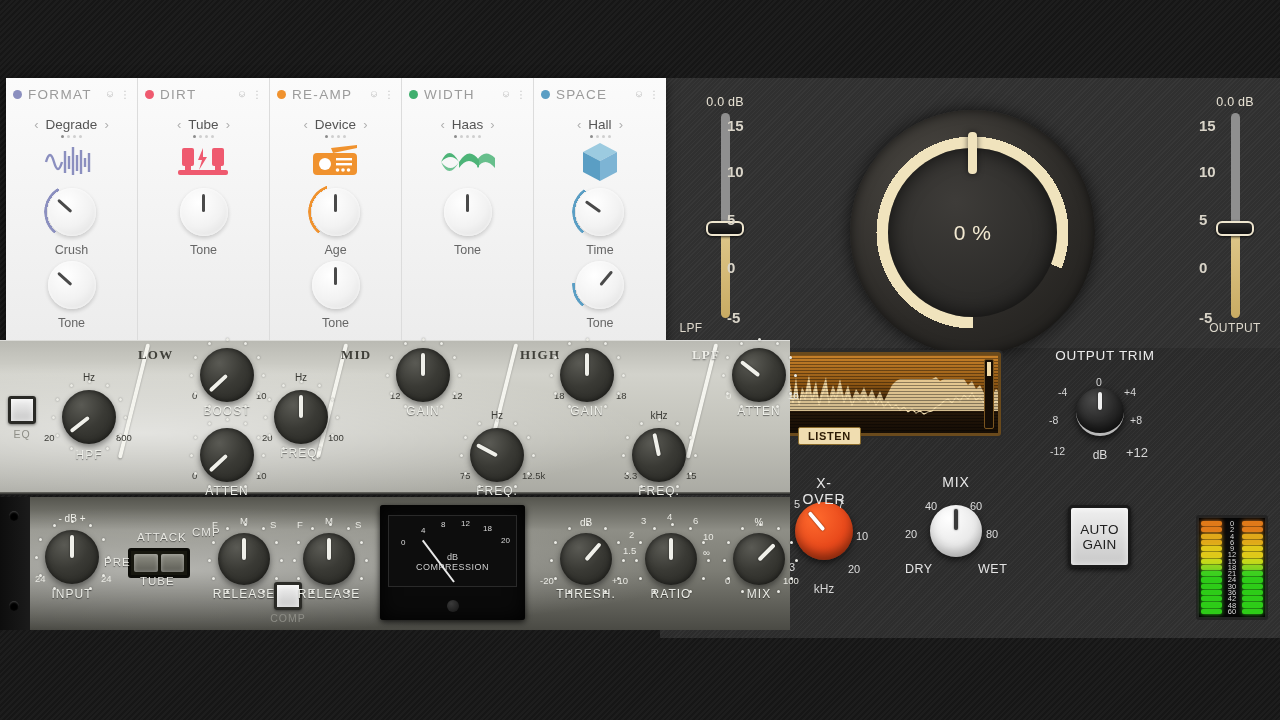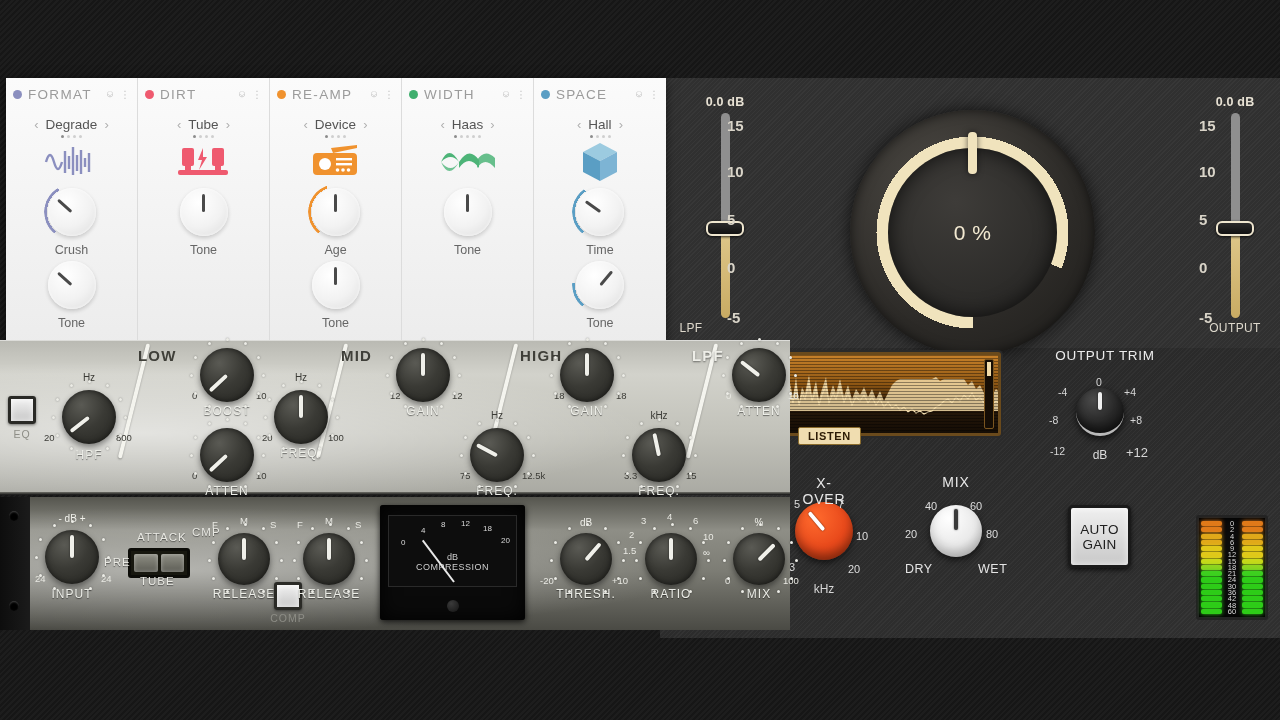--- a/index.html
+++ b/index.html
@@ -43,21 +43,21 @@
     position:absolute; left:50%; top:22px; width:9px; height:42px; margin-left:-4.5px;
     border-radius:4px; background:#f0e3bd; box-shadow:0 0 6px rgba(0,0,0,.6);
   }
   .big-dial .value{
     position:absolute; inset:0; display:flex; align-items:center; justify-content:center;
     color:#f3ead2; font-size:21px; letter-spacing:.5px;
   }
 
   
   .fader { position:absolute; width:120px; }
-  .fader .flabel-top { color:#e8e2d4; font-size:12.5px; font-weight:bold; text-align:center; letter-spacing:.2px;}
+  .fader .flabel-top { color:#e8e2d4; font-size:12.5px; font-weight:normal; text-align:center; letter-spacing:.2px;}
   .fader .track-wrap { position:relative; height:205px; margin-top:4px; }
   .fader .track {
     position:absolute; left:50%; top:0; width:9px; height:205px; margin-left:-4.5px; border-radius:5px;
     background:linear-gradient(to bottom,#8f8f8f 0%, #8f8f8f 55%, #e0c98c 55%, #c9ab63 100%);
   }
   .fader .handle {
     position:absolute; left:50%; top:108px; width:38px; height:15px; margin-left:-19px;
     border-radius:6px; background:linear-gradient(to bottom,#2a2a2a,#111);
     border:2px solid #efe6cf; box-shadow:0 1px 3px rgba(0,0,0,.8);
   }
@@ -165,21 +165,21 @@
   .mk .p { position:absolute; left:50%; top:9%; width:3.5px; height:42%; margin-left:-1.75px;
     background:#f0f0ea; border-radius:2px; transform-origin:50% 100%; box-shadow:0 0 2px rgba(0,0,0,.5);}
   .mk .lab { position:absolute; left:50%; width:140px; margin-left:-70px; text-align:center; color:#edeee8; font-size:12px; letter-spacing:1px; text-shadow:0 1px 1px rgba(0,0,0,.5);}
   .mk .unit { position:absolute; left:50%; width:60px; margin-left:-30px; text-align:center; color:#3b3b36; font-size:10px;}
   .mk .mn { position:absolute; color:#3b3b36; font-size:9.5px; }
   .mk .mn.lt{ color:#e9e9e3; }
   .dotring { position:absolute; inset:-9px; border-radius:50%; }
   .dotring i { position:absolute; width:3px; height:3px; border-radius:50%; background:#ecece6; box-shadow:0 0 2px rgba(0,0,0,.4);}
 
   .slash { position:absolute; width:4px; background:#f4f4ee; box-shadow:0 1px 2px rgba(0,0,0,.35); border-radius:2px;}
-  .bandlabel { position:absolute; color:#3f3f39; font-size:15px; font-weight:bold; letter-spacing:1.2px; }
+  .bandlabel { position:absolute; color:#3f3f39; font-size:13px; font-weight:bold; letter-spacing:1.2px;font-family:Liberation Serif, serif; }
   .bandlabel.lt{ color:#eeeee8; text-shadow:0 1px 2px rgba(0,0,0,.5);}
 
   .sqbtn { position:absolute; width:28px; height:28px; border-radius:3px;
     background:linear-gradient(to bottom,#f1f1f1,#c6c6c6); border:3px solid #2a2a26;
     box-shadow:0 1px 3px rgba(0,0,0,.5), inset 0 0 6px rgba(255,255,255,.8);}
   .sqcap { position:absolute; width:80px; text-align:center; color:#8d8d86; font-size:10.5px; letter-spacing:1px;}
 
   
   .vu { position:absolute; left:380px; top:505px; width:145px; height:115px;
     background:#0a0a0a; border-radius:3px; box-shadow:0 2px 6px rgba(0,0,0,.8), inset 0 0 20px #000; padding:6px;}

